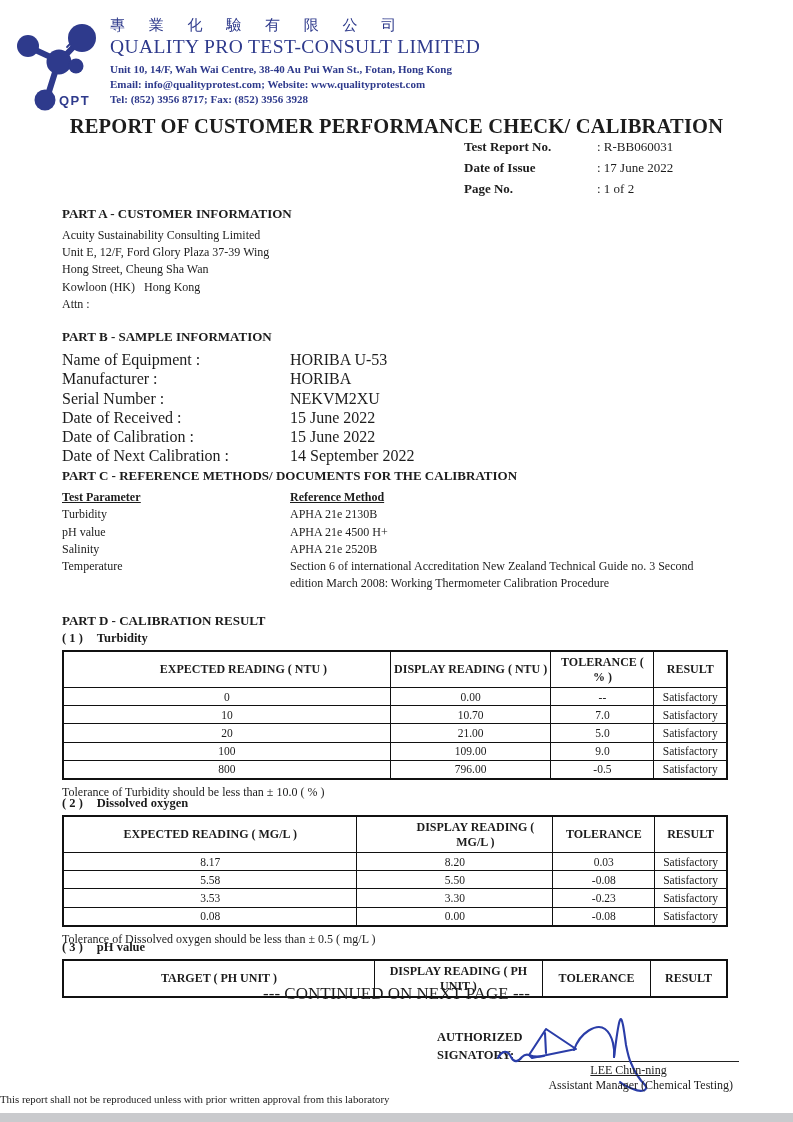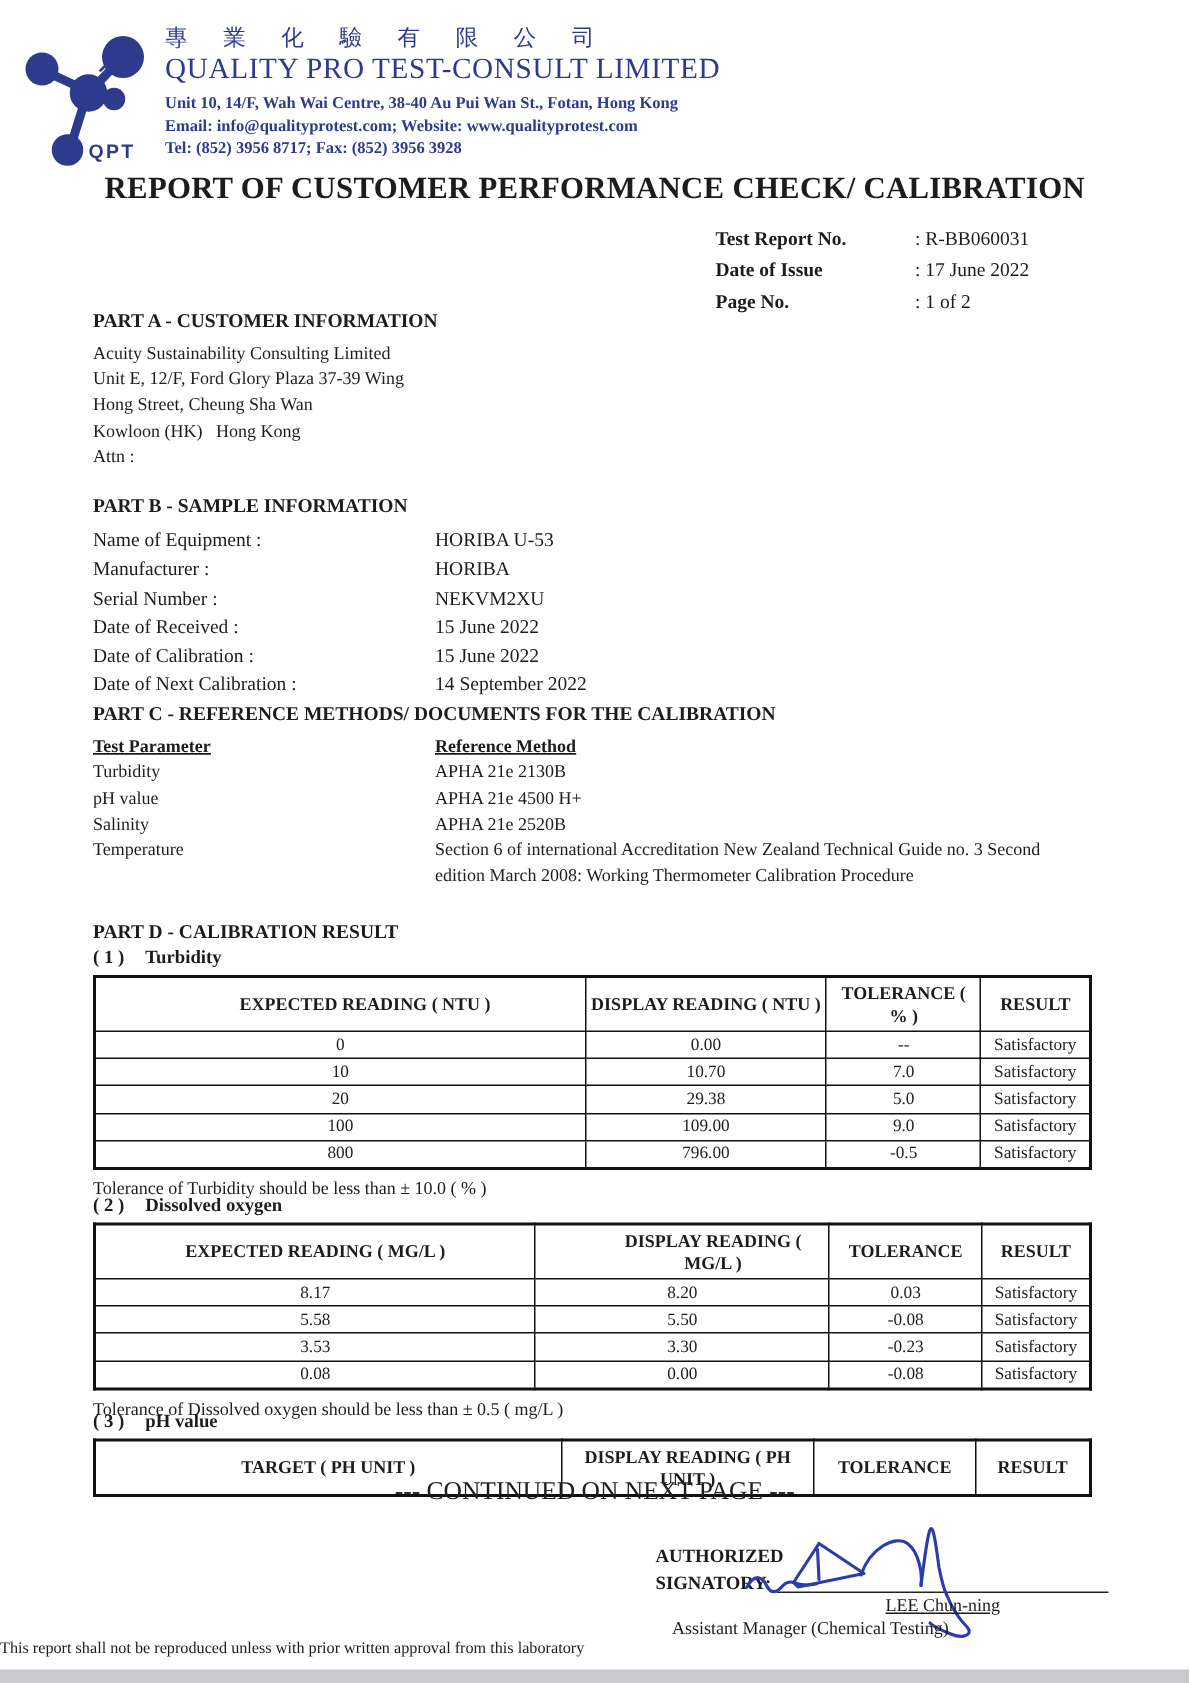--- a/index.html
+++ b/index.html
@@ -15,28 +15,28 @@
   }
   
   .logo{position:absolute;left:8px;top:8px;}
   .company{position:absolute;left:110px;top:16px;color:var(--brand);}
   .company .zh{font-size:15px;letter-spacing:10px;font-weight:500;white-space:nowrap;}
   .company .en{font-size:19.5px;letter-spacing:.4px;margin-top:1px;white-space:nowrap;}
   .company .addr{font-size:11px;font-weight:bold;line-height:15px;margin-top:4px;white-space:nowrap;}
   
   .title{position:absolute;left:0;top:115px;width:100%;text-align:center;
          font-size:20.5px;font-weight:bold;letter-spacing:.2px;}
-  .meta{position:absolute;left:477px;top:139px;font-size:13px;margin-top:12px;}
+  .meta{position:absolute;left:464px;top:139px;font-size:13px;}
   .meta .row{height:21px;}
   .meta .lbl{display:inline-block;width:133px;font-weight:bold;}
   
   .sect{position:absolute;left:62px;width:666px;}
   .sect h2{font-size:13px;font-weight:bold;margin:0 0 5px 0;}
   .lines div{font-size:12px;line-height:17.2px;white-space:pre-wrap;}
-  .kv .row{font-size:13px;line-height:19.3px;}
+  .kv .row{font-size:16px;line-height:19.3px;}
   .kv .lbl{display:inline-block;width:228px;vertical-align:top;}
   .kv .val{display:inline-block;vertical-align:top;}
   .refhead span{font-weight:bold;text-decoration:underline;}
   .refrow{font-size:12px;line-height:17.3px;}
   .refrow .lbl{display:inline-block;width:228px;vertical-align:top;}
   .refrow .val{display:inline-block;width:436px;vertical-align:top;}
   
   .cal-label{font-size:12.5px;font-weight:bold;height:19px;}
   .cal-label .num{margin-right:14px;}
   table.cal{width:666px;border-collapse:collapse;table-layout:fixed;
@@ -44,21 +44,21 @@
   table.cal th{border:1.6px solid #111;font-size:12px;font-weight:bold;
                text-align:center;padding:2.5px 3px;height:15px;}
   table.cal td{border:1.6px solid #111;font-size:11.5px;text-align:center;
                padding:1px 3px;height:15.2px;}
   .cal-note{font-size:12px;margin-top:5px;}
   .continued{position:absolute;left:0;top:984px;width:100%;text-align:center;font-size:17px;}
   
   .sig-label{position:absolute;left:437px;top:1029px;font-size:12.5px;font-weight:bold;line-height:17.5px;}
   .sig-line{position:absolute;left:518px;top:1041px;width:221px;height:20px;border-bottom:1.5px solid #222;}
   .sig-name{position:absolute;left:518px;top:1063px;width:221px;text-align:center;font-size:12px;text-decoration:underline;}
-  .sig-title{position:absolute;left:448px;top:1078px;width:285px;text-align:left;font-size:12px;}
+  .sig-title{position:absolute;left:448px;top:1078px;width:285px;text-align:right;font-size:12px;}
   .sig-ink{position:absolute;left:492px;top:1000px;pointer-events:none;}
   
   .footer{position:absolute;left:0;top:1093px;width:100%;text-align:left;font-size:10.8px;}
   .scan-strip{position:absolute;left:0;top:1113px;width:100%;height:9px;background:var(--scan-edge);}
 </style>
 </head>
 <body>
 
 <div class="page">
 
@@ -163,21 +163,21 @@
             <td>Satisfactory</td>
           </tr>
           <tr>
             <td>10</td>
             <td>10.70</td>
             <td>7.0</td>
             <td>Satisfactory</td>
           </tr>
           <tr>
             <td>20</td>
-            <td>29.38</td>
+            <td>21.00</td>
             <td>5.0</td>
             <td>Satisfactory</td>
           </tr>
           <tr>
             <td>100</td>
             <td>109.00</td>
             <td>9.0</td>
             <td>Satisfactory</td>
           </tr>
           <tr>

